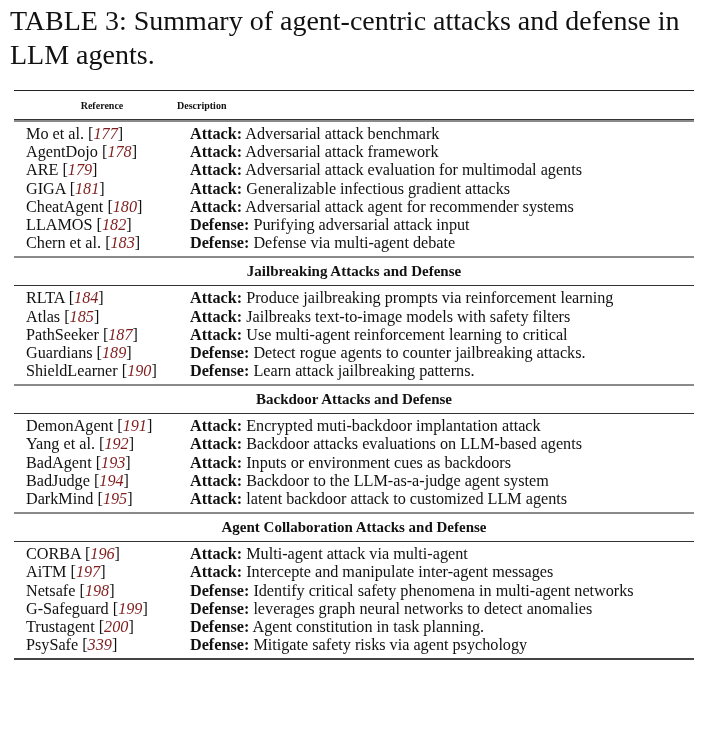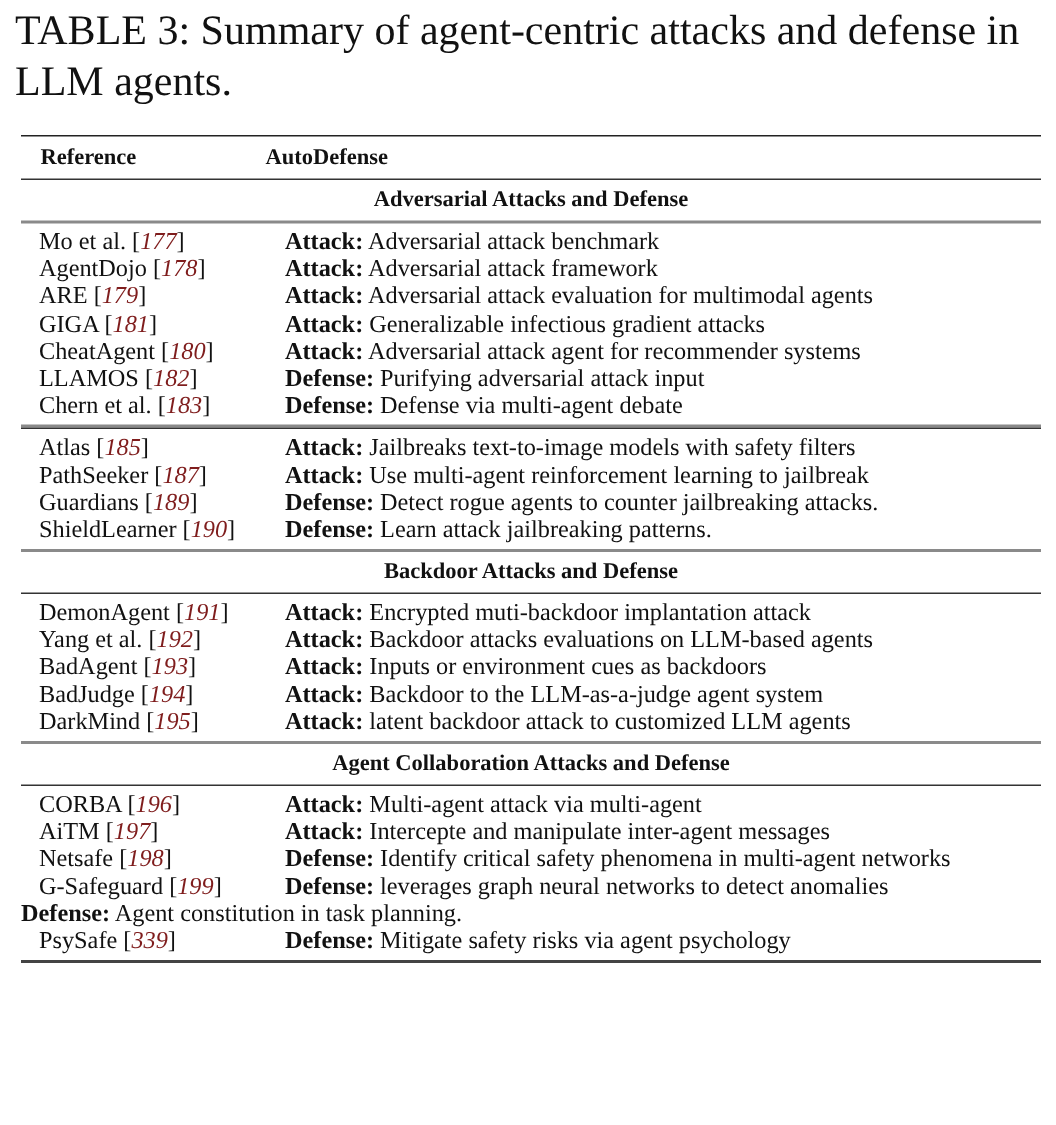--- a/index.html
+++ b/index.html
@@ -17,21 +17,21 @@
     position: absolute; left: 14px; top: 90px; width: 680px;
     font-family: "Liberation Serif", "DejaVu Serif", serif;
     font-size: 16.2px;
   }
   .rule-top { border-top: 1.6px solid #222; }
   .rule-mid { border-top: 1.2px solid #333; }
   .rule-gray { border-top: 2.5px solid #8a8a8a; }
   .rule-bottom { border-top: 2.5px solid #444; }
   .hdr {
     display: flex; height: 28px; align-items: center;
-    font-weight: bold; font-size: 15px;
+    font-weight: bold; font-size: 10px; text-align: center;
   }
   .hdr .c1 { width: 163px; padding-left: 13px; box-sizing: border-box; }
   .sec {
     height: 27px; line-height: 27px; text-align: center;
     font-weight: bold; font-size: 15px;
   }
   .rows { padding: 3px 0 4px 0; }
   .row { display: flex; height: 18.2px; line-height: 18.2px; white-space: nowrap; }
   .row .ref { width: 176px; padding-left: 12px; box-sizing: border-box; }
   .row .desc { flex: 1; }
@@ -40,25 +40,24 @@
 </style>
 </head>
 <body>
 
 <div class="caption">TABLE 3: Summary of agent-centric attacks and defense in LLM agents.</div>
 
 <div class="tbl">
   <div class="rule-top"></div>
   <div class="hdr">
     <span class="c1">Reference</span>
-    <span>AutoDefense</span>
+    <span>Description</span>
   </div>
   <div class="rule-mid"></div>
   <div id="sections">
-      <div class="sec">Adversarial Attacks and Defense</div>
       <div class="rule-gray"></div>
       <div class="rows">
         <div class="row">
           <span class="ref"><span>Mo et al.</span> [<a class="cite">177</a>]</span>
           <span class="desc"><span class="kind">Attack:</span> <span>Adversarial attack benchmark</span></span>
         </div>
         <div class="row">
           <span class="ref"><span>AgentDojo</span> [<a class="cite">178</a>]</span>
           <span class="desc"><span class="kind">Attack:</span> <span>Adversarial attack framework</span></span>
         </div>
@@ -77,29 +76,34 @@
         <div class="row">
           <span class="ref"><span>LLAMOS</span> [<a class="cite">182</a>]</span>
           <span class="desc"><span class="kind">Defense:</span> <span>Purifying adversarial attack input</span></span>
         </div>
         <div class="row">
           <span class="ref"><span>Chern et al.</span> [<a class="cite">183</a>]</span>
           <span class="desc"><span class="kind">Defense:</span> <span>Defense via multi-agent debate</span></span>
         </div>
       </div>
       <div class="rule-gray"></div>
+      <div class="sec">Jailbreaking Attacks and Defense</div>
       <div class="rule-mid"></div>
       <div class="rows">
+        <div class="row">
+          <span class="ref"><span>RLTA</span> [<a class="cite">184</a>]</span>
+          <span class="desc"><span class="kind">Attack:</span> <span>Produce jailbreaking prompts via reinforcement learning</span></span>
+        </div>
         <div class="row">
           <span class="ref"><span>Atlas</span> [<a class="cite">185</a>]</span>
           <span class="desc"><span class="kind">Attack:</span> <span>Jailbreaks text-to-image models with safety filters</span></span>
         </div>
         <div class="row">
           <span class="ref"><span>PathSeeker</span> [<a class="cite">187</a>]</span>
-          <span class="desc"><span class="kind">Attack:</span> <span>Use multi-agent reinforcement learning to jailbreak</span></span>
+          <span class="desc"><span class="kind">Attack:</span> <span>Use multi-agent reinforcement learning to critical</span></span>
         </div>
         <div class="row">
           <span class="ref"><span>Guardians</span> [<a class="cite">189</a>]</span>
           <span class="desc"><span class="kind">Defense:</span> <span>Detect rogue agents to counter jailbreaking attacks.</span></span>
         </div>
         <div class="row">
           <span class="ref"><span>ShieldLearner</span> [<a class="cite">190</a>]</span>
           <span class="desc"><span class="kind">Defense:</span> <span>Learn attack jailbreaking patterns.</span></span>
         </div>
       </div>
@@ -142,20 +146,21 @@
         </div>
         <div class="row">
           <span class="ref"><span>Netsafe</span> [<a class="cite">198</a>]</span>
           <span class="desc"><span class="kind">Defense:</span> <span>Identify critical safety phenomena in multi-agent networks</span></span>
         </div>
         <div class="row">
           <span class="ref"><span>G-Safeguard</span> [<a class="cite">199</a>]</span>
           <span class="desc"><span class="kind">Defense:</span> <span>leverages graph neural networks to detect anomalies</span></span>
         </div>
         <div class="row">
+          <span class="ref"><span>Trustagent</span> [<a class="cite">200</a>]</span>
           <span class="desc"><span class="kind">Defense:</span> <span>Agent constitution in task planning.</span></span>
         </div>
         <div class="row">
           <span class="ref"><span>PsySafe</span> [<a class="cite">339</a>]</span>
           <span class="desc"><span class="kind">Defense:</span> <span>Mitigate safety risks via agent psychology</span></span>
         </div>
       </div>
       <div class="rule-bottom"></div>
     </div>
 </div>

